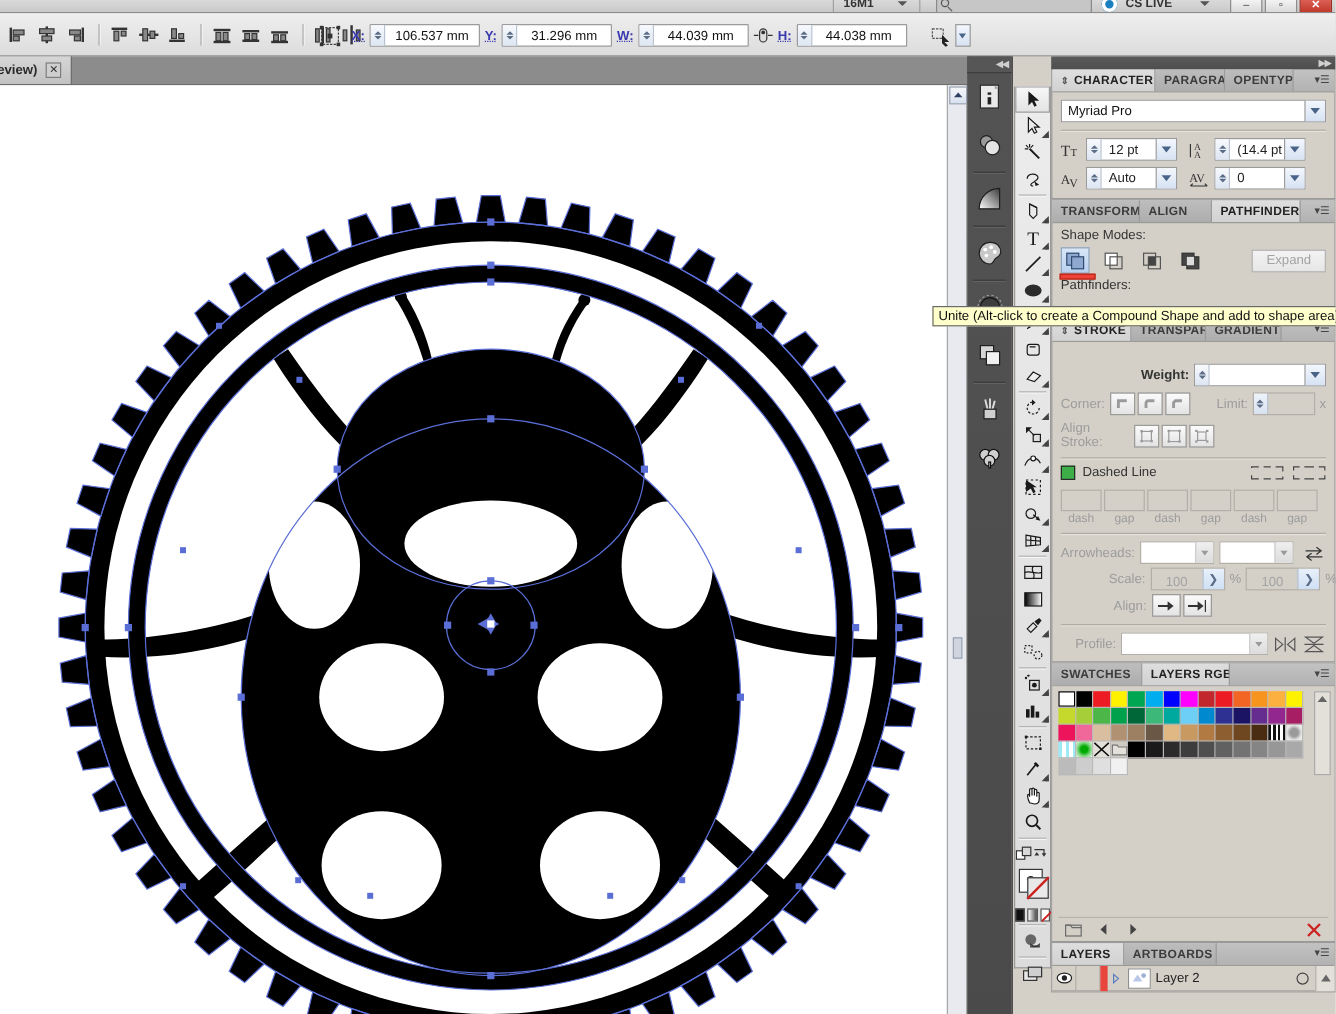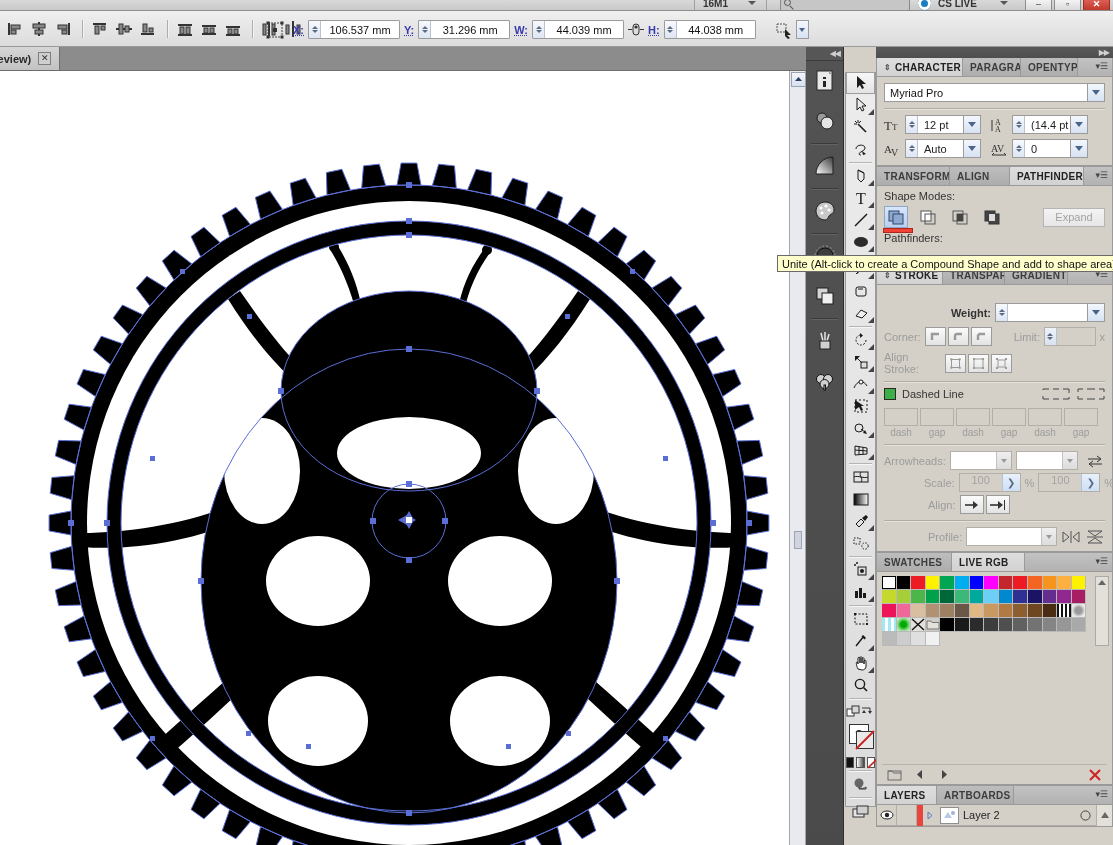--- a/index.html
+++ b/index.html
@@ -197,21 +197,21 @@
   
   .dashrow{ display:flex; gap:2px; margin-top:8px; }
   .dashcell{ width:34px; }
   .dashcell .box{ height:18px; background:#d4d0c8; border:1px solid #b3afa8; }
   .dashcell .cap{ text-align:center; font-size:10px; color:#9c9c9c; margin-top:1px; }
 
   .arrowcombo{ width:62px; height:19px; background:#fff; border:1px solid #b3afa8; position:relative;}
   .arrowcombo .arrow{ position:absolute; right:0;top:0;width:15px;height:17px;background:linear-gradient(#efefef,#dcdcdc);
     border-left:1px solid #c2c2c2; display:flex;align-items:center;justify-content:center;}
   .arrowcombo .arrow i{width:0;height:0;border-left:3px solid transparent;border-right:3px solid transparent;border-top:4px solid #999;}
-  .scalebox{ width:62px; height:19px; border:1px solid #b3afa8; display:flex; align-items:flex-start; background:#d4d0c8;}
+  .scalebox{ width:62px; height:19px; border:1px solid #b3afa8; display:flex; align-items:flex-end; background:#d4d0c8;}
   .scalebox .v{ width:42px; text-align:center; font-size:11px; color:#a3a3a3;}
   .scalebox .gt{ width:18px; height:17px; background:linear-gradient(#e8f0fb,#cfdff4); border-left:1px solid #b3c4d8;
     display:flex;align-items:center;justify-content:center; font-size:10px; color:#5a6b86;}
 
   
   .swgrid{ display:flex; flex-wrap:wrap; width:205px; }
   .sw{ width:14.6px; height:14px; border-right:1px solid #b9b9b9; border-bottom:1px solid #b9b9b9; }
   .swpanel-body{ background:#d4d0c8; padding:4px 5px 0 5px; position:relative; }
   .swscroll{ position:absolute; right:3px; top:4px; width:14px; height:70px; background:#e3e0da; border:1px solid #aaa;}
   .swfoot{ display:flex; align-items:center; height:20px; padding:0 5px; gap:10px; border-top:1px solid #b8b4ac;}
@@ -1177,21 +1177,21 @@
                   <path d="M15.5 1 L15.5 11" stroke="#333"></path>
                 </svg>
               </div>
           </div>
           <div style="width:110px"></div>
         </div>
 
         <div class="hr"></div>
 
         <div class="ctrlrow" style="gap:4px;margin-bottom:0">
-          <span class="lbl dim" style="margin-left:44px">Profile:</span>
+          <span class="lbl dim" style="margin-left:12px">Profile:</span>
           <div style="flex:1;height:19px;background:#fff;border:1px solid #b3afa8;position:relative">
             <span style="padding-left:5px;font-size:11px"></span>
             <span style="position:absolute;right:0;top:0;width:15px;height:17px;background:linear-gradient(#efefef,#dcdcdc);border-left:1px solid #c2c2c2;display:flex;align-items:center;justify-content:center">
               <i style="width:0;height:0;border-left:3px solid transparent;border-right:3px solid transparent;border-top:4px solid #999"></i>
             </span>
           </div>
           <svg width="20" height="16">
               <path d="M2 3 L8 8 L2 13 Z" fill="none" stroke="#555"></path>
               <path d="M18 3 L12 8 L18 13 Z" fill="none" stroke="#555"></path>
               <path d="M10 2 L10 14" stroke="#555"></path>
@@ -1204,21 +1204,21 @@
         </div>
       </div>
     </div>
 
     <div class="panel" style="border-top:1px solid #9a9a9a">
       <div class="tabrow">
         <div class="ptab" style="width:75px">
           <span>SWATCHES</span>
         </div>
         <div class="ptab active" style="width:73px">
-          <span>LIVE RGB</span>
+          <span>LAYERS RGB</span>
         </div>
         <div class="pmenu">▾☰</div>
       </div>
       <div class="swpanel-body">
         <div class="swgrid" id="swatch-grid">
             <div class="sw" style="background: rgb(255, 255, 255); box-shadow: rgb(0, 0, 0) 0px 0px 0px 1px inset, rgb(255, 255, 255) 0px 0px 0px 3px inset;"></div>
             <div class="sw" style="background: rgb(0, 0, 0);"></div>
             <div class="sw" style="background: rgb(237, 28, 36);"></div>
             <div class="sw" style="background: rgb(255, 242, 0);"></div>
             <div class="sw" style="background: rgb(0, 166, 81);"></div>

